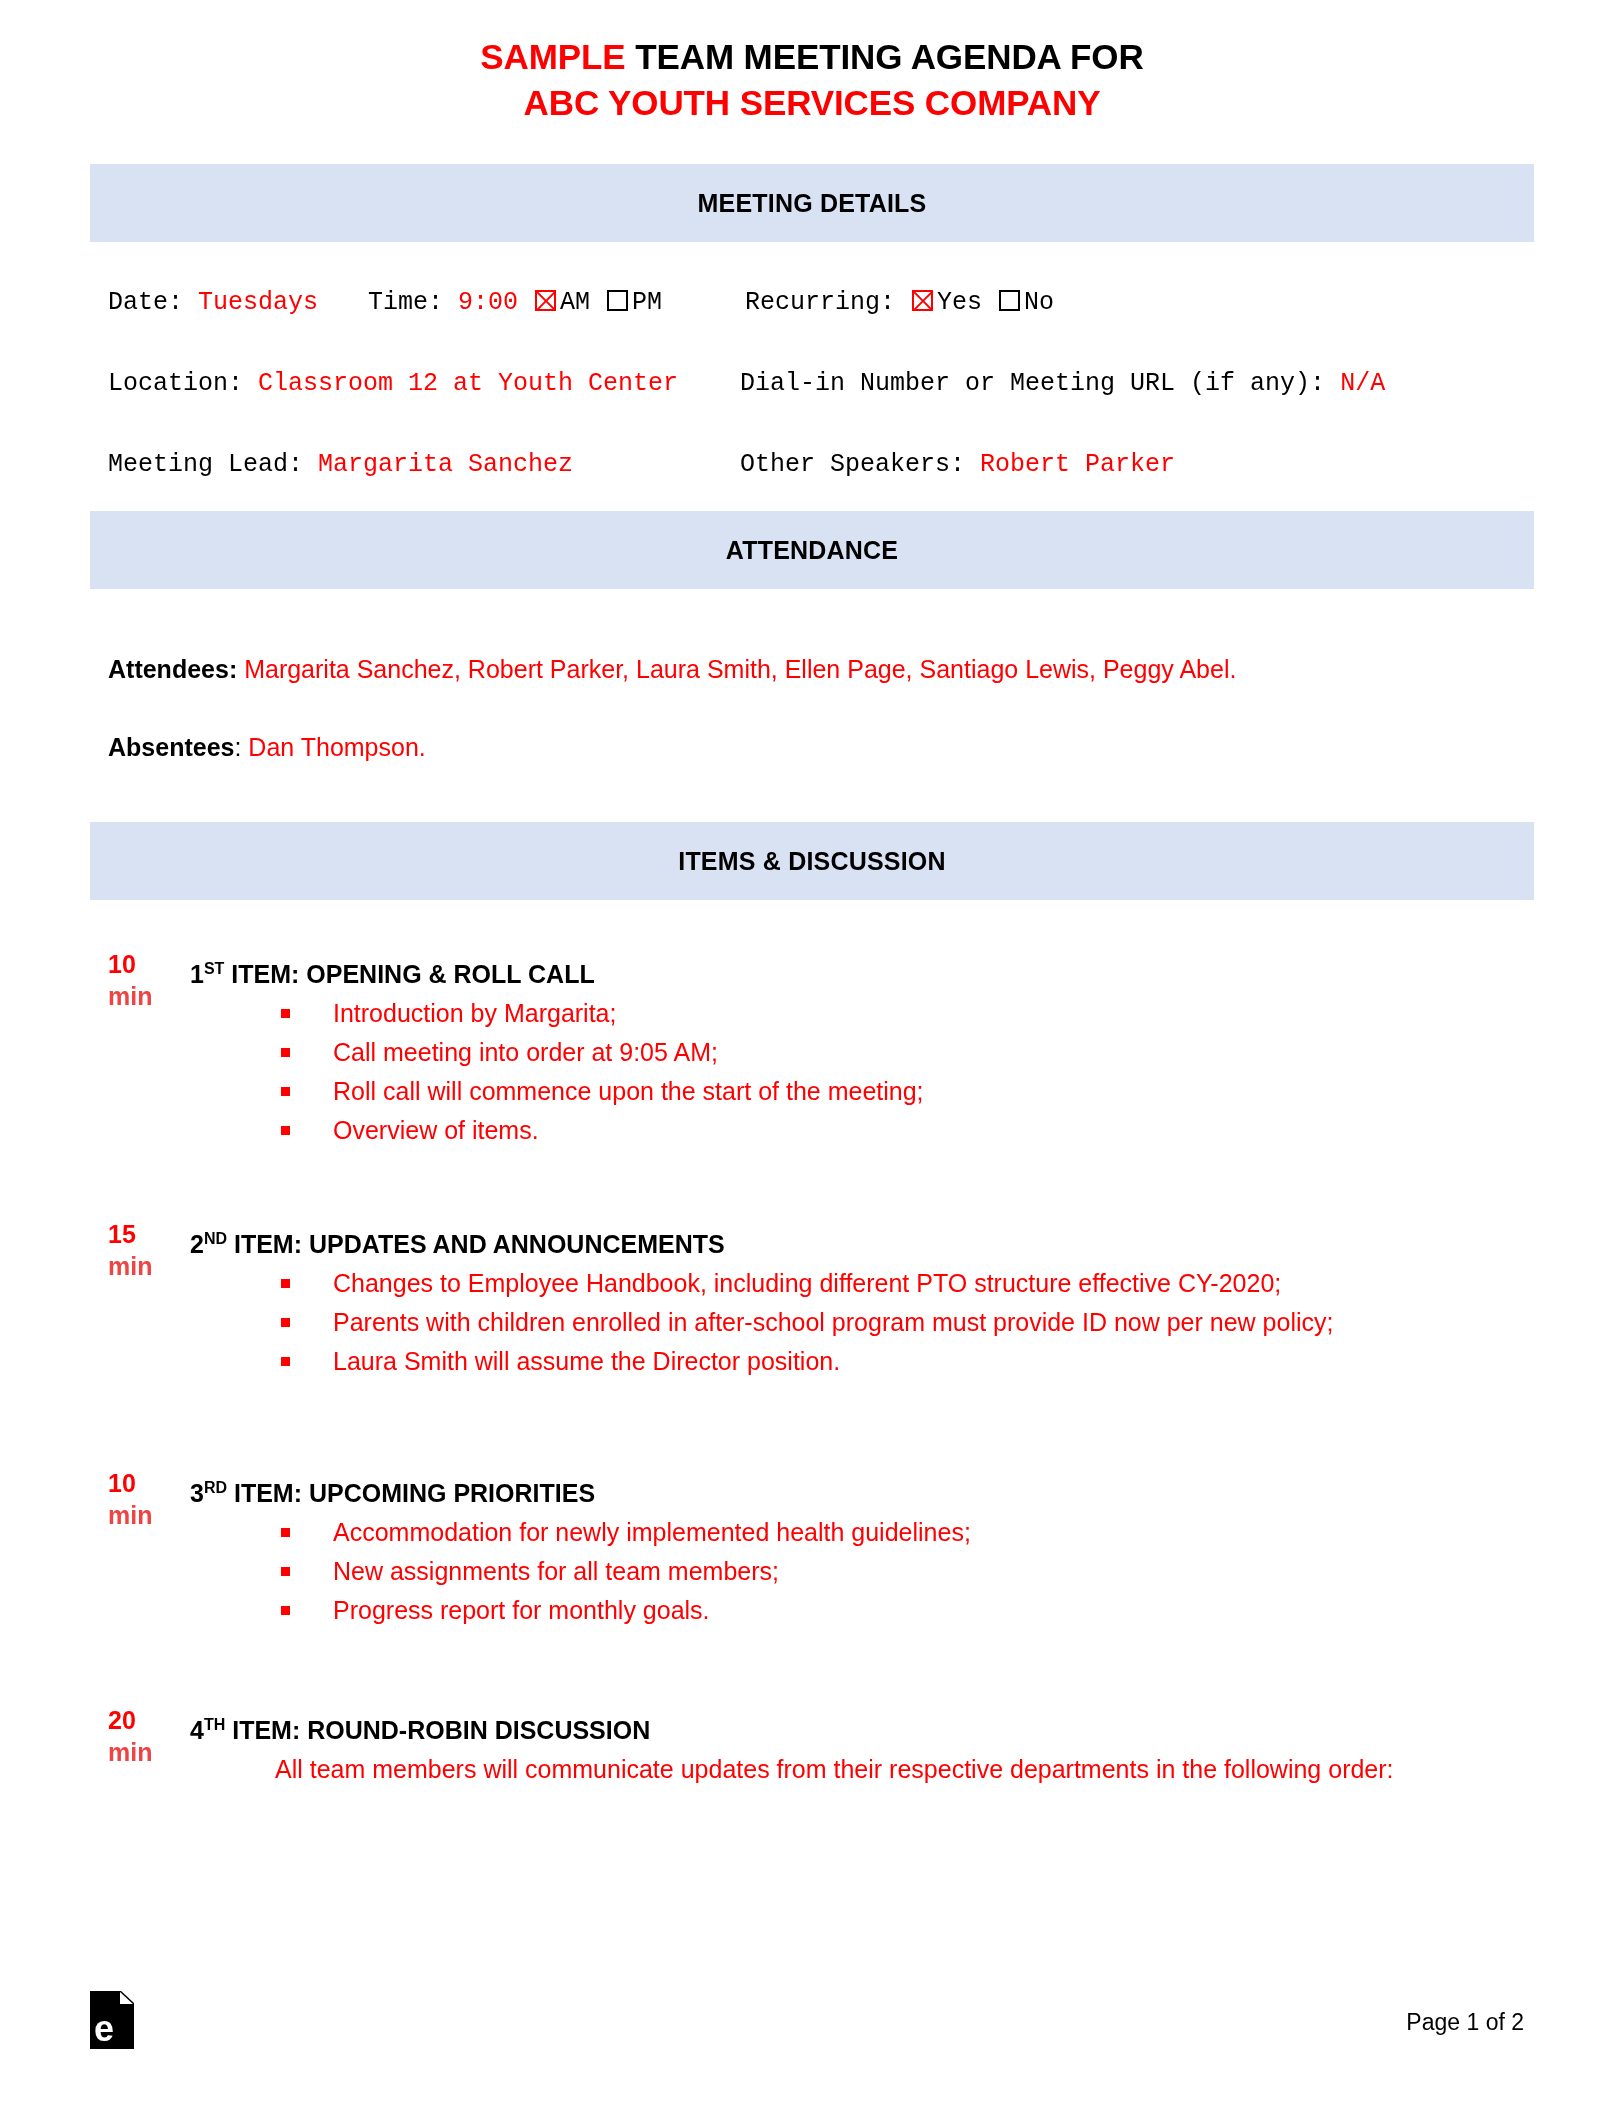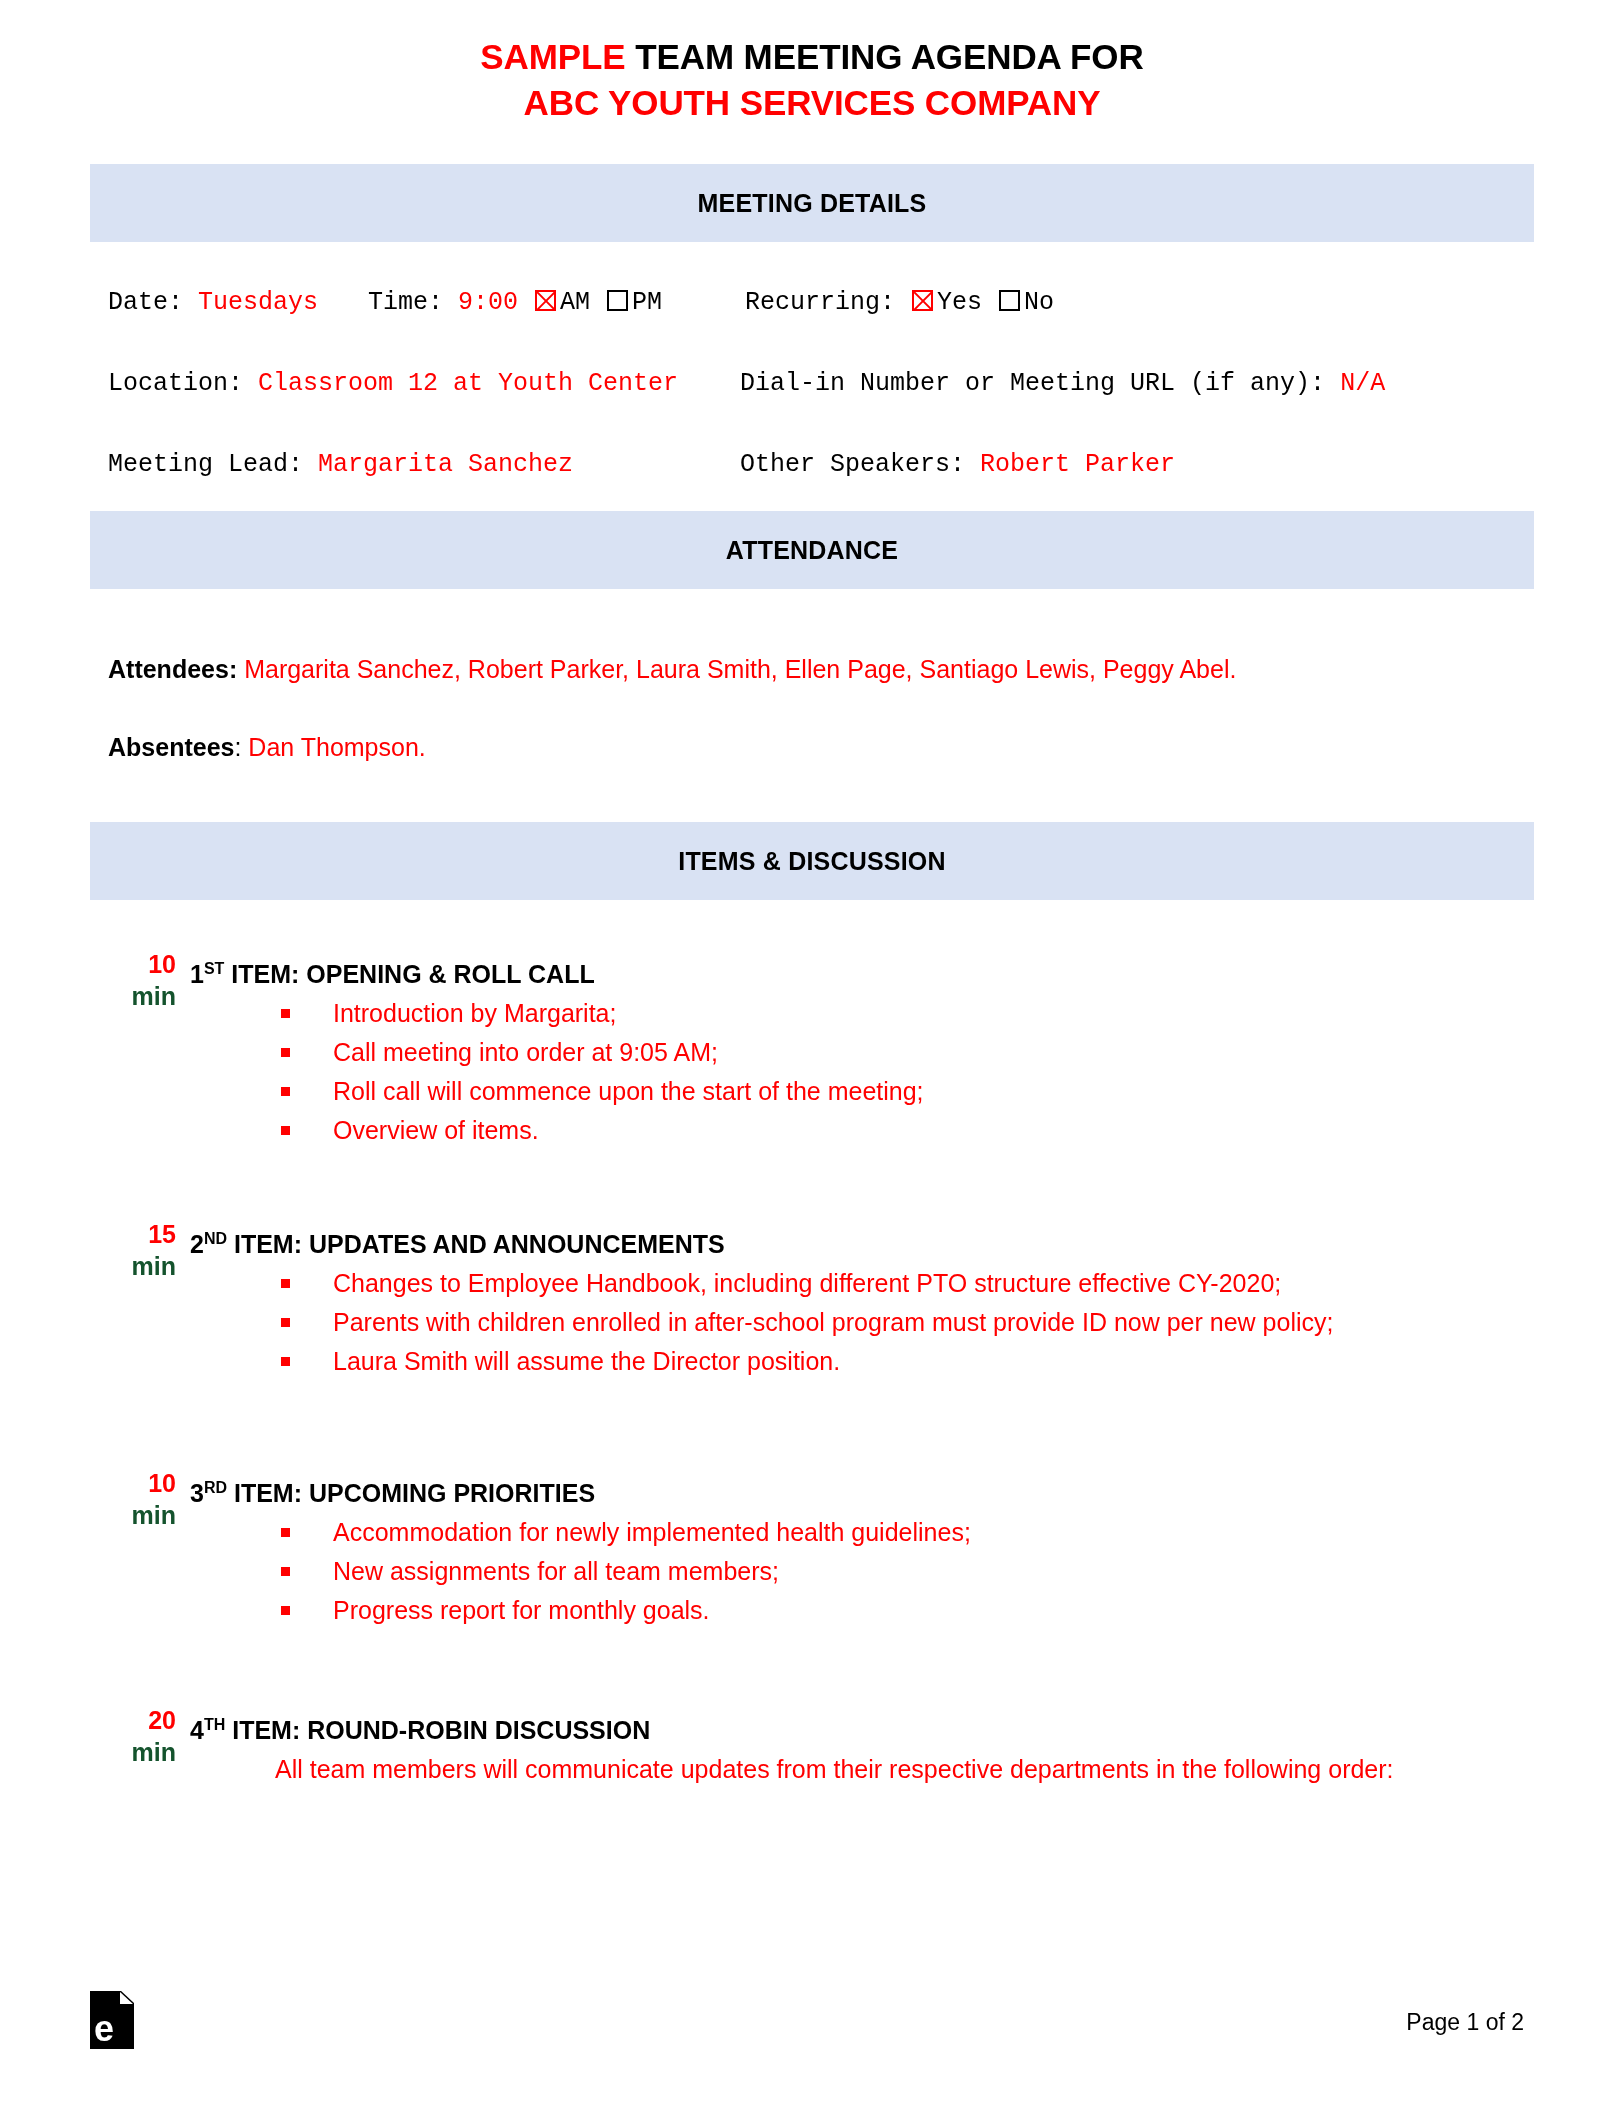--- a/index.html
+++ b/index.html
@@ -121,24 +121,23 @@
     height: 78px;
   }
   .item-mins {
     position: absolute;
     left: 18px;
     top: 28px;
     width: 68px;
     font-weight: bold;
     font-size: 25px;
     line-height: 1.28;
-    text-align: right;
   }
   .item-mins .num { color: #ff0000; display: block; }
-  .item-mins .unit { color: #14532d; display: block; }
+  .item-mins .unit { color: #ef4444; display: block; }
   .item-title {
     position: absolute;
     left: 100px;
     top: 40px;
     font-weight: bold;
     font-size: 25px;
     color: #000000;
     white-space: nowrap;
   }
   .item-title sup {

